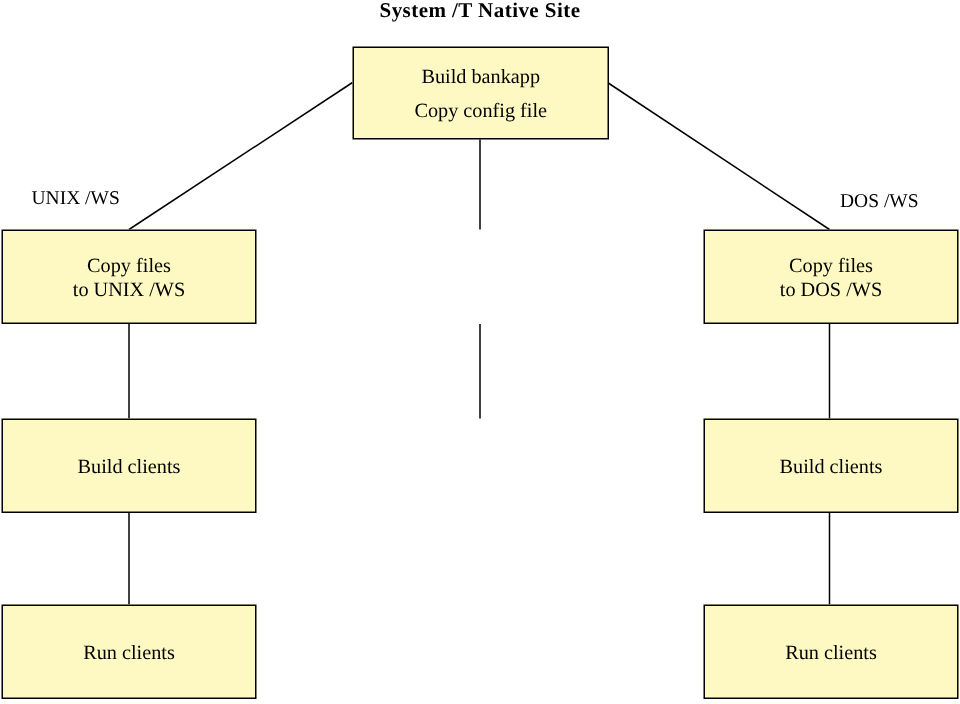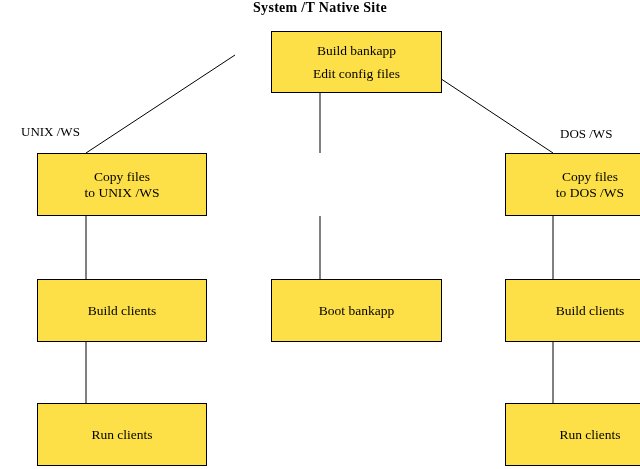--- a/index.html
+++ b/index.html
@@ -39,28 +39,27 @@
   }
   .col-label {
     position: absolute;
     font-size: 13px;
     white-space: nowrap;
   }
   .box {
     position: absolute;
     box-sizing: border-box;
     border: 1px solid #000000;
-    background: #fde047;
+    background: #fef9c3;
     display: flex;
     flex-direction: column;
     align-items: center;
     justify-content: center;
     text-align: center;
     font-size: 13.5px;
-    margin-left: 36px;
   }
   .box .line {
     display: block;
     line-height: 16px;
     white-space: nowrap;
   }
   .box-top .line {
     line-height: 23px;
   }
 </style>
@@ -80,41 +79,38 @@
     <line x1="553" y1="342" x2="553" y2="403"></line>
   </svg>
 
   <div class="diagram-title">System /T Native Site</div>
 
   <div class="col-label" style="left:21px; top:124px;">UNIX /WS</div>
   <div class="col-label" style="left:560px; top:126px;">DOS /WS</div>
 
   <div class="box box-top" style="left:235px; top:31px; width:171px; height:62px;">
     <span class="line">Build bankapp</span>
-    <span class="line">Edit config files</span>
+    <span class="line">Copy config file</span>
   </div>
 
   <div class="box" style="left:1px; top:153px; width:170px; height:63px;">
     <span class="line">Copy files</span>
     <span class="line">to UNIX /WS</span>
   </div>
 
 
   <div class="box" style="left:469px; top:153px; width:170px; height:63px;">
     <span class="line">Copy files</span>
     <span class="line">to DOS /WS</span>
   </div>
 
   <div class="box" style="left:1px; top:279px; width:170px; height:63px;">
     <span class="line">Build clients</span>
   </div>
 
-  <div class="box" style="left:235px; top:279px; width:171px; height:63px;">
-    <span class="line">Boot bankapp</span>
-  </div>
 
   <div class="box" style="left:469px; top:279px; width:170px; height:63px;">
     <span class="line">Build clients</span>
   </div>
 
   <div class="box" style="left:1px; top:403px; width:170px; height:63px;">
     <span class="line">Run clients</span>
   </div>
 
   <div class="box" style="left:469px; top:403px; width:170px; height:63px;">

